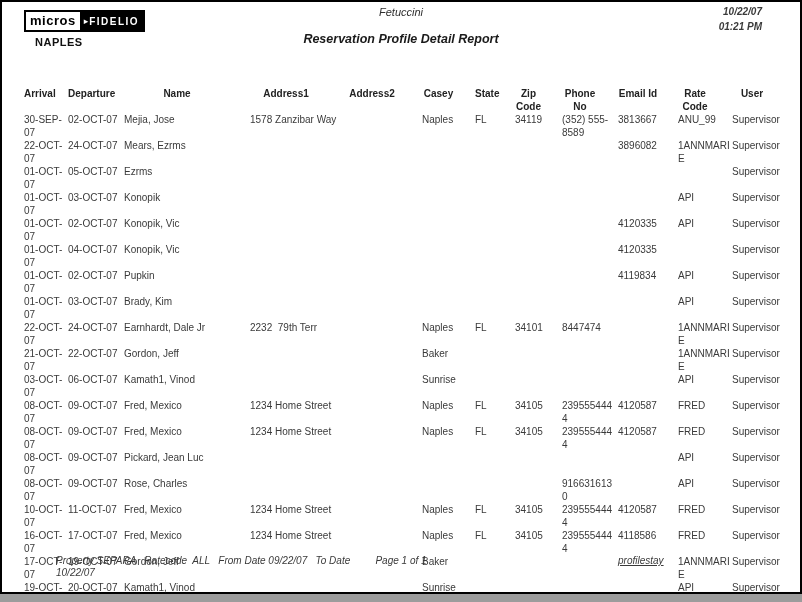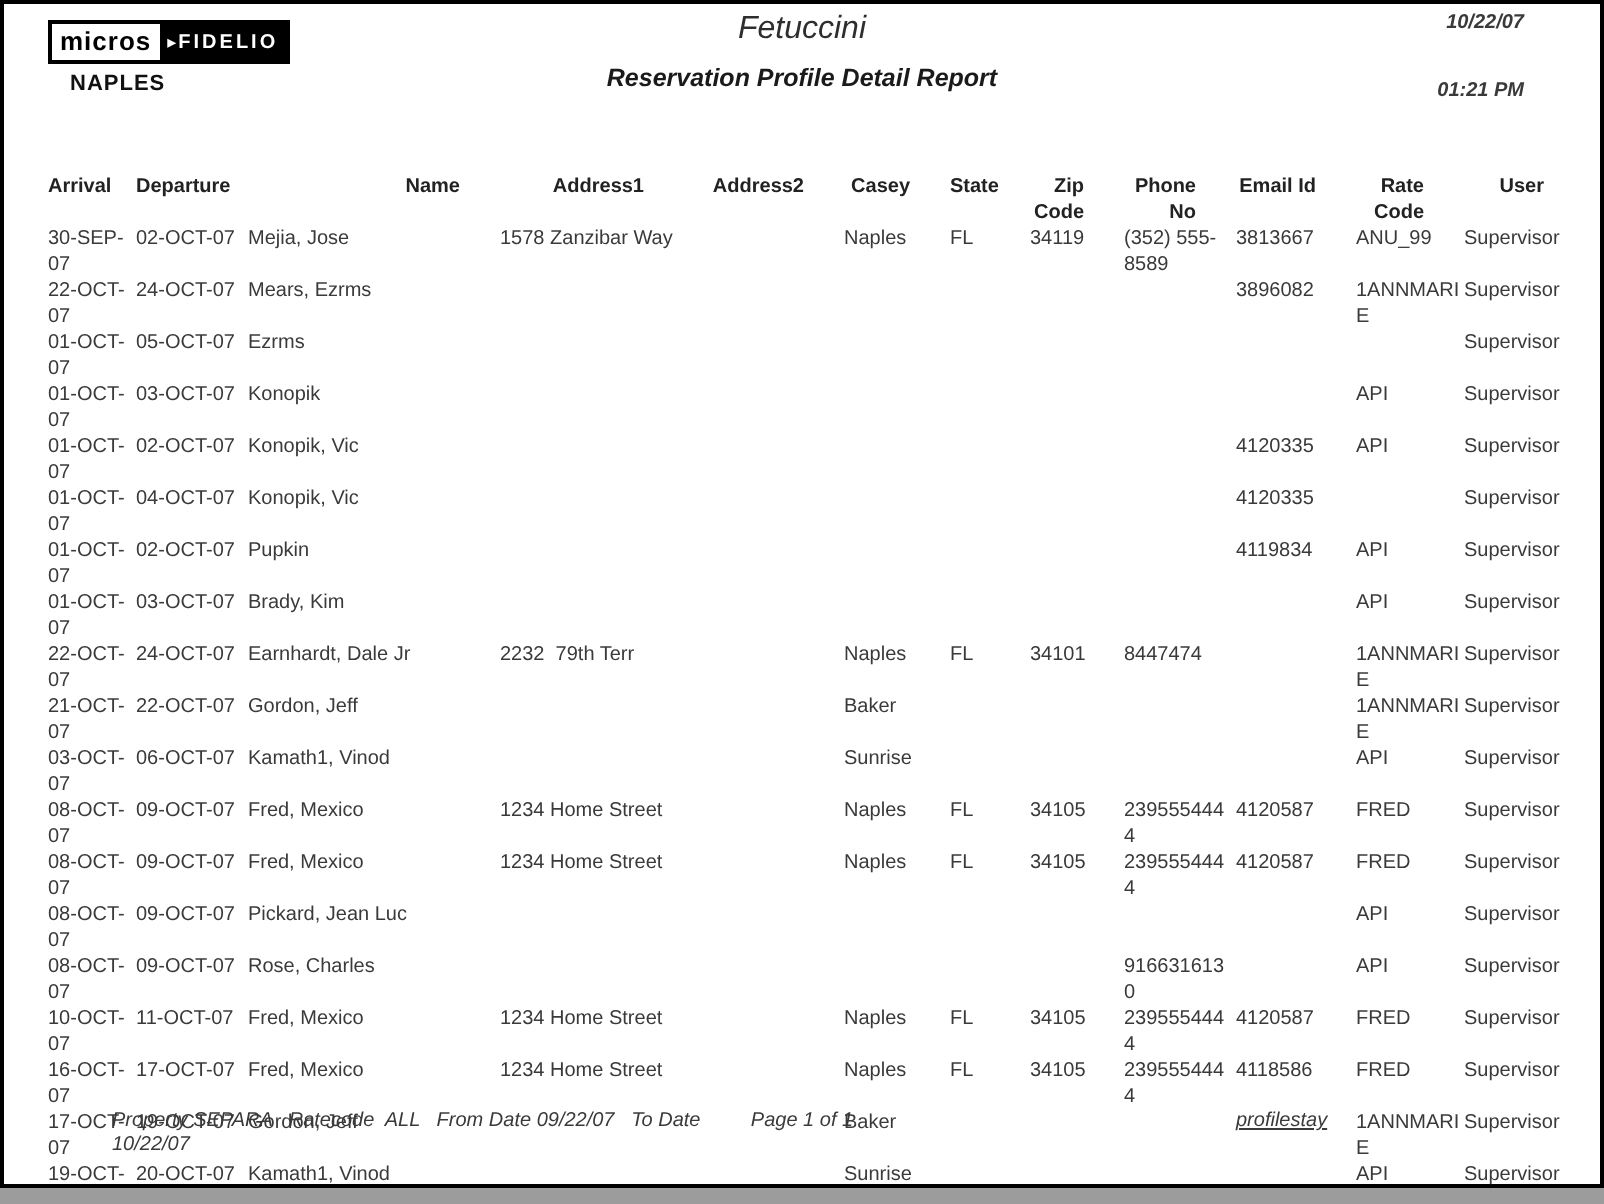--- a/index.html
+++ b/index.html
@@ -24,35 +24,35 @@
   .logo-fidelio{
     background:#000;color:#fff;font-weight:bold;font-size:10px;
     display:flex;align-items:center;padding:0 6px 0 2px;letter-spacing:1.5px;
   }
   .logo-arrow{font-size:9px;margin-right:1px;letter-spacing:0;}
   .property-name{
     position:absolute;left:33px;top:34px;font-size:11px;font-weight:bold;
     color:#111;letter-spacing:.5px;
   }
   .head-center{position:absolute;left:0;right:0;text-align:center;}
-  .restaurant-name{top:4px;font-size:16px;font-style:italic;color:#2e2e2e;}
+  .restaurant-name{top:4px;font-size:11px;font-style:italic;color:#2e2e2e;}
   .report-title{top:30px;font-size:12.5px;font-style:italic;font-weight:bold;color:#1a1a1a;}
   .head-right{
     position:absolute;right:38px;top:4px;text-align:right;
     font-size:10px;font-style:italic;color:#3a3a3a;font-weight:bold;
   }
-  .head-right .time{margin-top:23px;}
+  .head-right .time{margin-top:4px;}
   
   table.report{
     position:absolute;left:22px;top:85px;width:768px;
     border-collapse:collapse;table-layout:fixed;
     font-size:10px;line-height:13px;color:#3a3a3a;
   }
   table.report th{
-    text-align:right;font-weight:bold;color:#222;padding:0 20px 0 0;
+    text-align:center;font-weight:bold;color:#222;padding:0 20px 0 0;
     vertical-align:top;overflow:hidden;
   }
   table.report td{
     padding:0 2px 0 0;vertical-align:top;word-wrap:break-word;
     white-space:pre-wrap;overflow:hidden;
   }
   
   .footer-criteria{
     position:absolute;left:54px;top:553px;width:318px;
     font-size:10px;font-style:italic;color:#3a3a3a;white-space:pre-wrap;line-height:12px;

